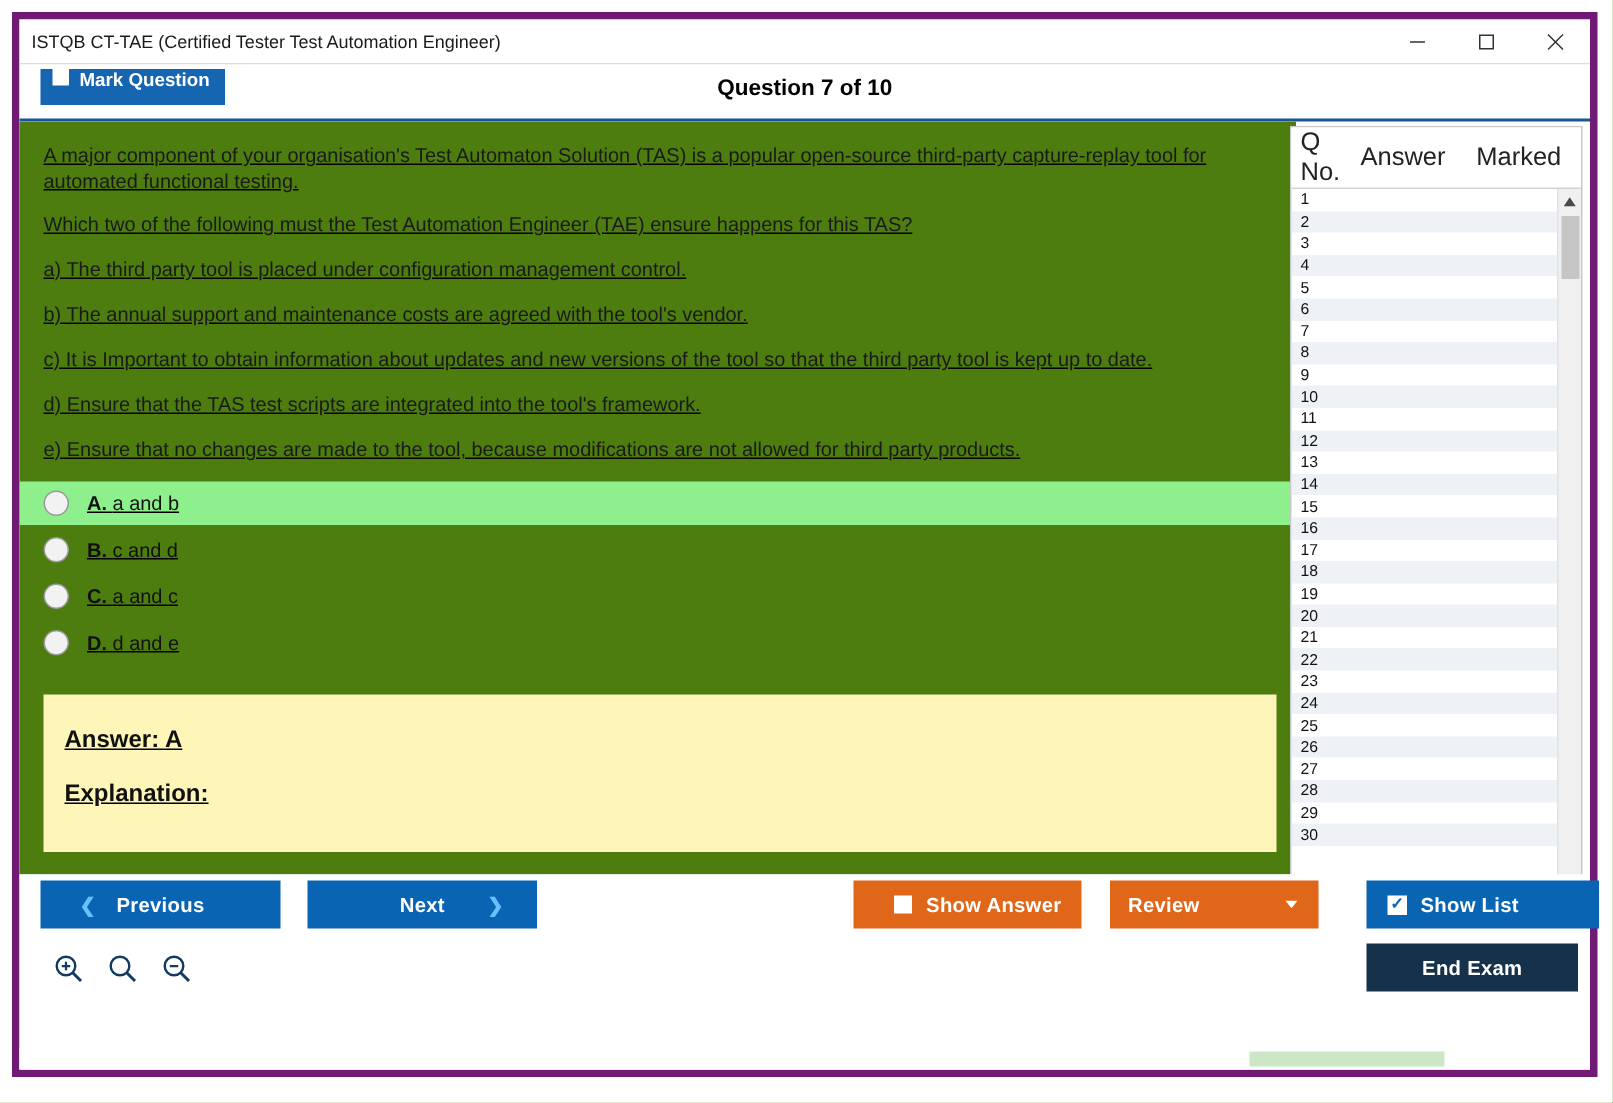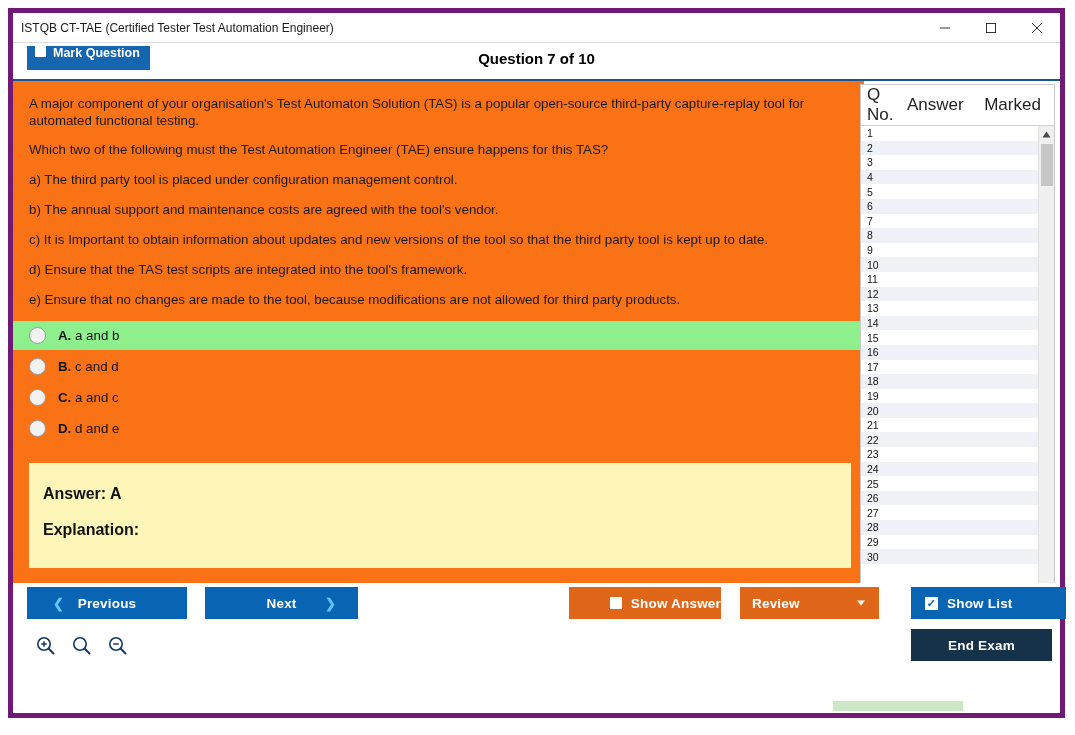--- a/index.html
+++ b/index.html
@@ -103,21 +103,22 @@
     position: relative;
     display: flex;
     overflow: hidden;
   }
   .left-pane {
     position: relative;
     width: 851px;
     flex: 0 0 851px;
     padding: 0;
     box-sizing: border-box;
-    background: #f97316;
+    background: #4d7c0f;
+    text-decoration: underline;
   }
   .qtext {
     font-size: 13.3px;
     color: #1a1a1a;
     line-height: 1.28;
     padding: 0 8px 0 16px;
     margin-top: 14px;
   }
   .qtext p { margin: 0 0 13px 0; }
   .qtext p.tight { margin-bottom: 12px; }
@@ -249,21 +250,21 @@
     font-size: 13.5px;
     font-weight: bold;
     color: #ffffff;
     letter-spacing: .2px;
   }
   .btn-blue { background: #0a64b4; }
   .btn-orange { background: #e0661a; }
   .btn-dark { background: #16314a; }
   .btn-prev { left: 14px; top: 4px; width: 160px; height: 32px; }
   .btn-next { left: 192px; top: 4px; width: 153px; height: 32px; }
-  .btn-showanswer { left: 556px; top: 4px; width: 152px; height: 32px; justify-content: flex-end; padding-left: 14px; }
+  .btn-showanswer { left: 556px; top: 4px; width: 152px; height: 32px; justify-content: center; padding-left: 14px; }
   .btn-review { left: 727px; top: 4px; width: 139px; height: 32px; justify-content: flex-start; padding-left: 12px; }
   .btn-showlist { left: 898px; top: 4px; width: 155px; height: 32px; justify-content: flex-start; padding-left: 14px; }
   .btn-save { left: 727px; top: 46px; width: 155px; height: 32px; }
   .btn-end { left: 898px; top: 46px; width: 141px; height: 32px; }
   .chev { font-size: 13px; font-weight: bold; }
   .chev-left { position: absolute; left: 26px; color: #69c0ff; }
   .chev-right { position: absolute; right: 22px; color: #69c0ff; }
   .sq-white {
     width: 12px; height: 12px; background: #ffffff; margin-right: 9px; flex: 0 0 12px;
   }

